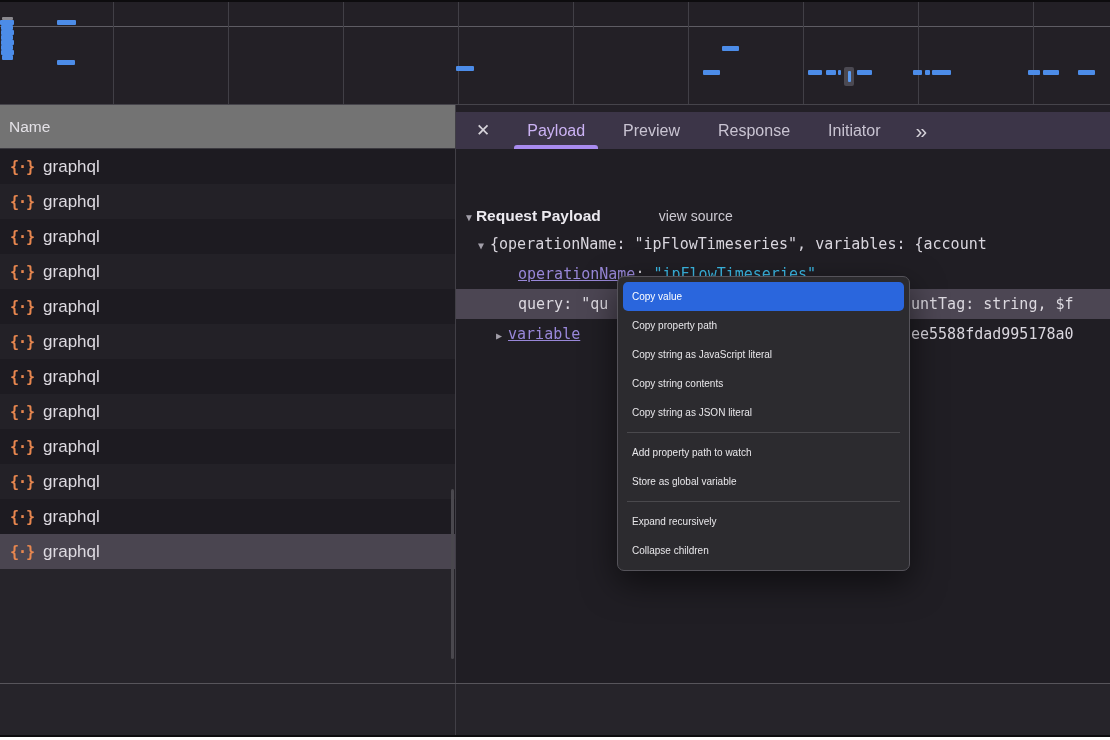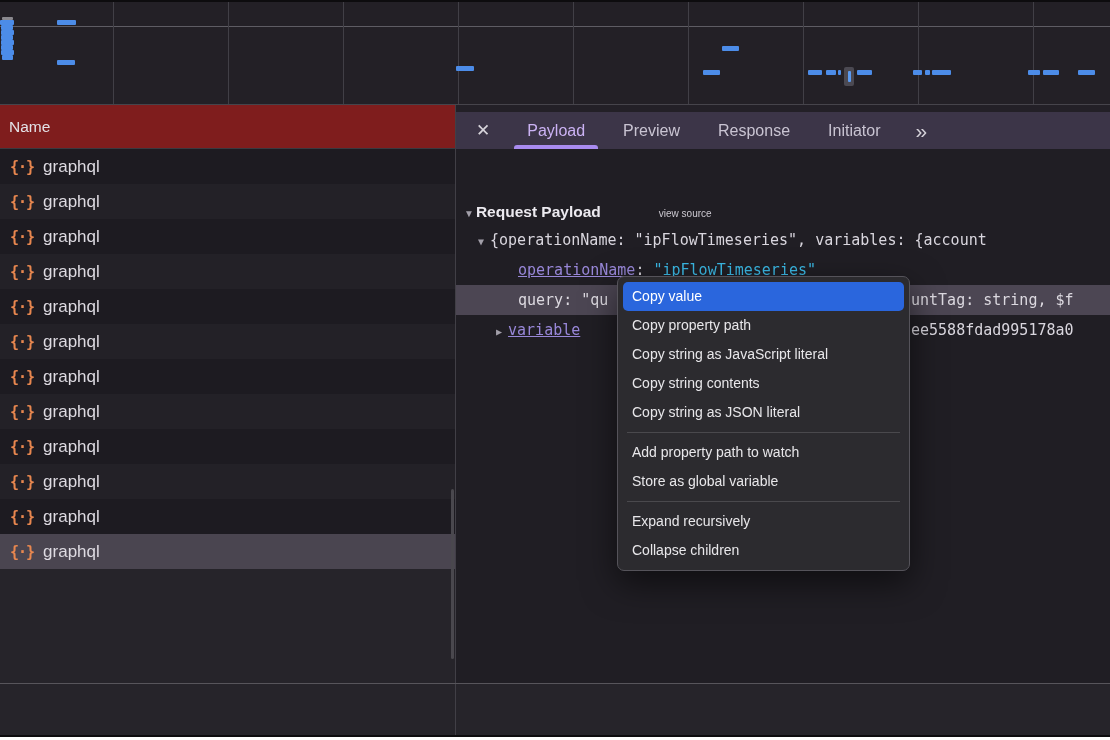--- a/index.html
+++ b/index.html
@@ -13,21 +13,21 @@
     border-top:2px solid #0d0c0e; border-bottom:1px solid #46444b; }
   .ov-grid-v{ position:absolute; top:0; bottom:0; width:1px; background:#413f46; }
   .ov-grid-h{ position:absolute; left:0; right:0; height:1px; background:#5e5c63; }
   .ov-bar{ position:absolute; height:5px; background:#4c8ce8; border-radius:1px; }
   .ov-graybar{ position:absolute; height:3px; background:#8a888e; border-radius:1px; }
   .ov-marker{ position:absolute; background:#4b4952; border-radius:2px; display:flex;
     align-items:center; justify-content:center; }
   .ov-marker .tick{ width:3px; height:11px; background:#5b9af0; border-radius:1px; }
   
   .band{ display:flex; height:44px; }
-  .name-header{ width:456px; background:#7f1d1d; border-right:1px solid #413f46;
+  .name-header{ width:456px; background:#737373; border-right:1px solid #413f46;
     border-bottom:1px solid #3b393f; display:flex; align-items:center; padding-left:9px;
     color:#e3e1e6; font-size:15.5px; }
   .tabbar{ flex:1; background:#3c3548; box-shadow:inset 0 7px 0 0 #232027;
     display:flex; align-items:center; padding-top:7px; }
   .close-btn{ color:#d6d3da; font-size:17px; padding:0 18px 0 20px; cursor:default; }
   .tab{ position:relative; height:100%; display:flex; align-items:center;
     padding:0 19px; color:#c9c4d2; font-size:16px; }
   .tab.selected{ color:#cbb2f4; }
   .tab.selected::after{ content:""; position:absolute; left:6px; right:6px; bottom:0;
     height:4px; background:#a98bf0; border-radius:3px 3px 0 0; }
@@ -43,39 +43,39 @@
   .net-row .jicon{ color:#e8874f; font-size:15px; font-weight:bold;
     font-family:"DejaVu Sans Mono", monospace; letter-spacing:-1px; }
   .net-row .rlabel{ color:#dedbe2; font-size:17px; }
   .scroll-thumb{ position:absolute; right:1px; top:340px; width:3px; height:170px;
     background:#4a484e; border-radius:2px; }
   .right-panel{ position:relative; flex:1; background:#201e24; overflow:hidden; }
   
   .payload-head{ display:flex; align-items:baseline; padding:15px 0 4px 8px; }
   .tri{ color:#a29fa9; font-size:10px; margin-right:2px; }
   .ph-title{ color:#eceaf0; font-size:15.5px; font-weight:bold; }
-  .view-source{ color:#ccc9d1; font-size:10px; margin-left:58px;margin-top:44px; }
+  .view-source{ color:#ccc9d1; font-size:14px; margin-left:58px;margin-top:44px; }
   .tree{ font-family:"DejaVu Sans Mono", monospace; font-size:15px; color:#d9d6de; }
   .tree-line{ height:30px; line-height:30px; white-space:nowrap; overflow:hidden;
     position:relative; }
   .tree-line .tri{ font-size:10px; margin-right:6px; }
   .l-preview{ padding-left:22px; }
   .l-kv{ padding-left:62px; }
   .l-query{ padding-left:62px; background:#4c4653; color:#dcd9e0; }
   .l-vars{ padding-left:40px; }
   .key{ color:#9887d8;text-decoration:underline; }
   .l-query .keysel{ color:#dcd9e0; }
   .str{ color:#3bb9e5; }
   .right-frag{ position:absolute; left:455px; top:0; }
   
   .context-menu{ position:absolute; left:617px; top:276px; width:293px;
     background:#2c2b2f; border:1px solid #55535a; border-radius:7px; padding:5px 0;
     box-shadow:0 12px 34px rgba(0,0,0,0.55); z-index:10; }
   .menu-item{ height:29px; line-height:29px; padding:0 14px; color:#e8e7ea;
-    font-size:14px; white-space:nowrap; }
+    font-size:10px; white-space:nowrap; }
   .menu-item.highlighted{ margin:0 5px; padding:0 9px; background:#2a66dd; color:#ffffff;
     border-radius:5px; }
   .menu-sep{ height:1px; background:#4a494d; margin:5px 9px; }
   
   .footer{ display:flex; height:52px; border-top:1px solid #57555b; }
   .footer-left{ width:456px; border-right:1px solid #413f46; }
 </style>
 </head>
 <body>
 

